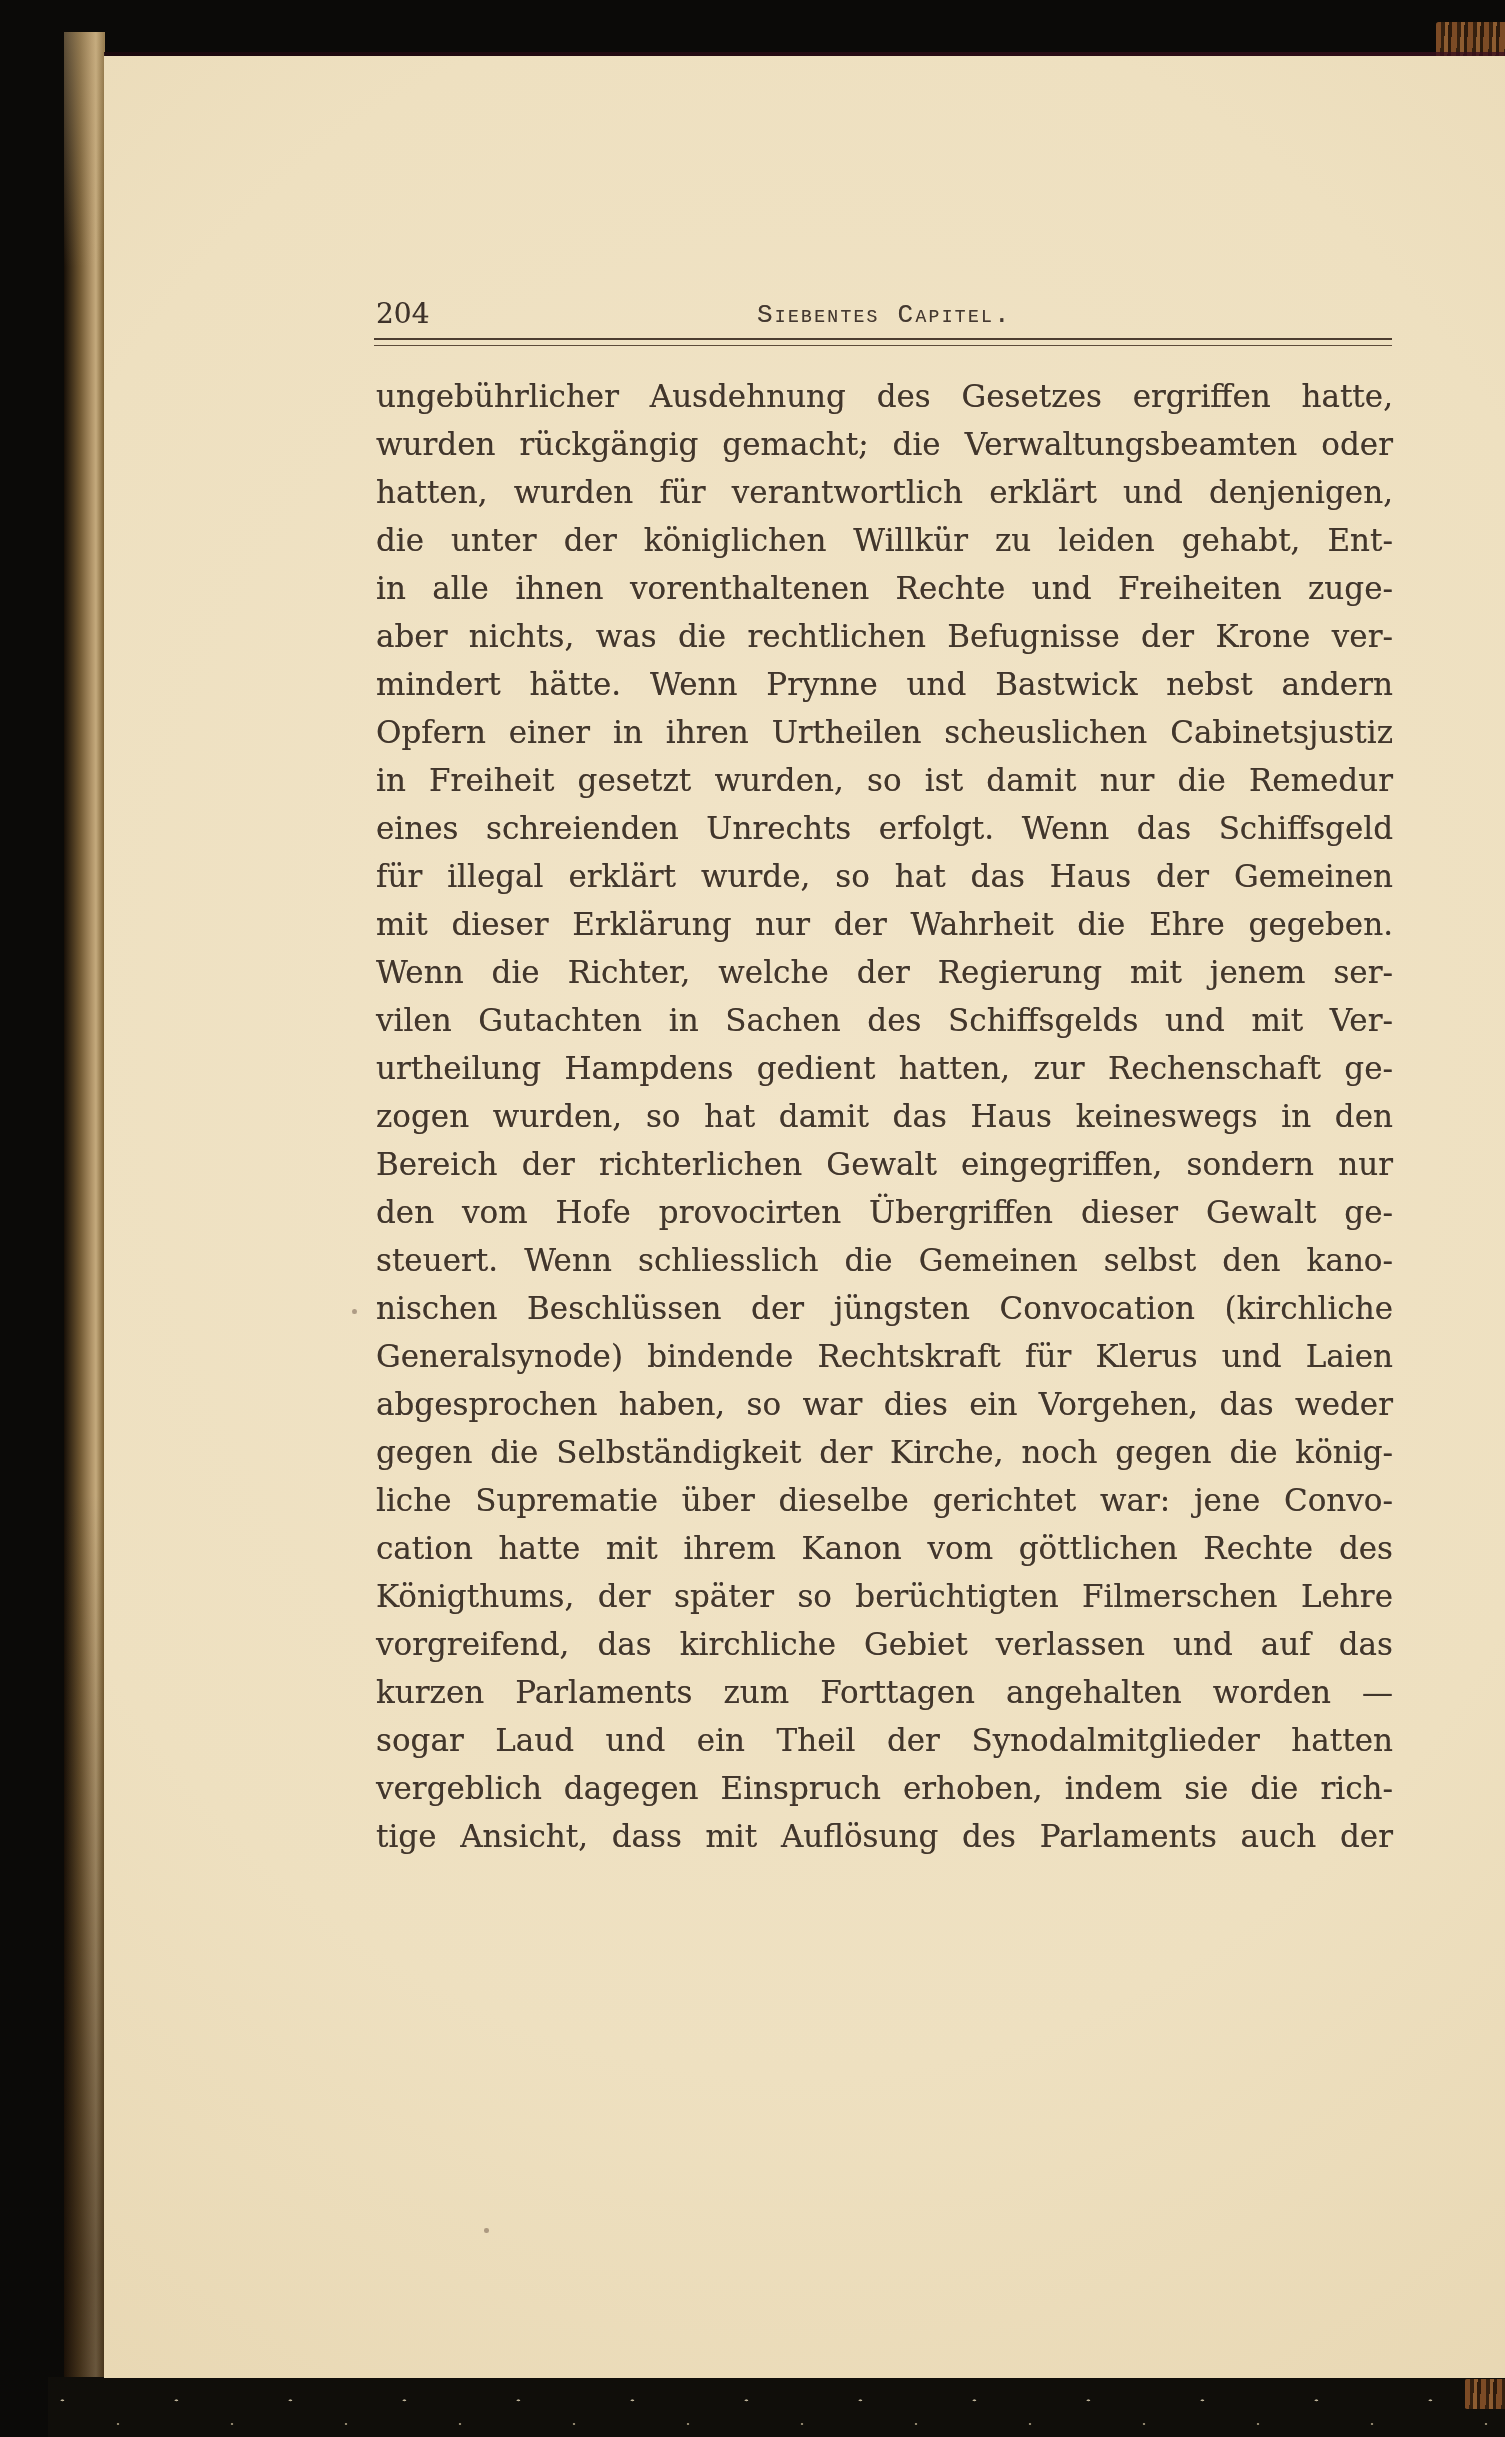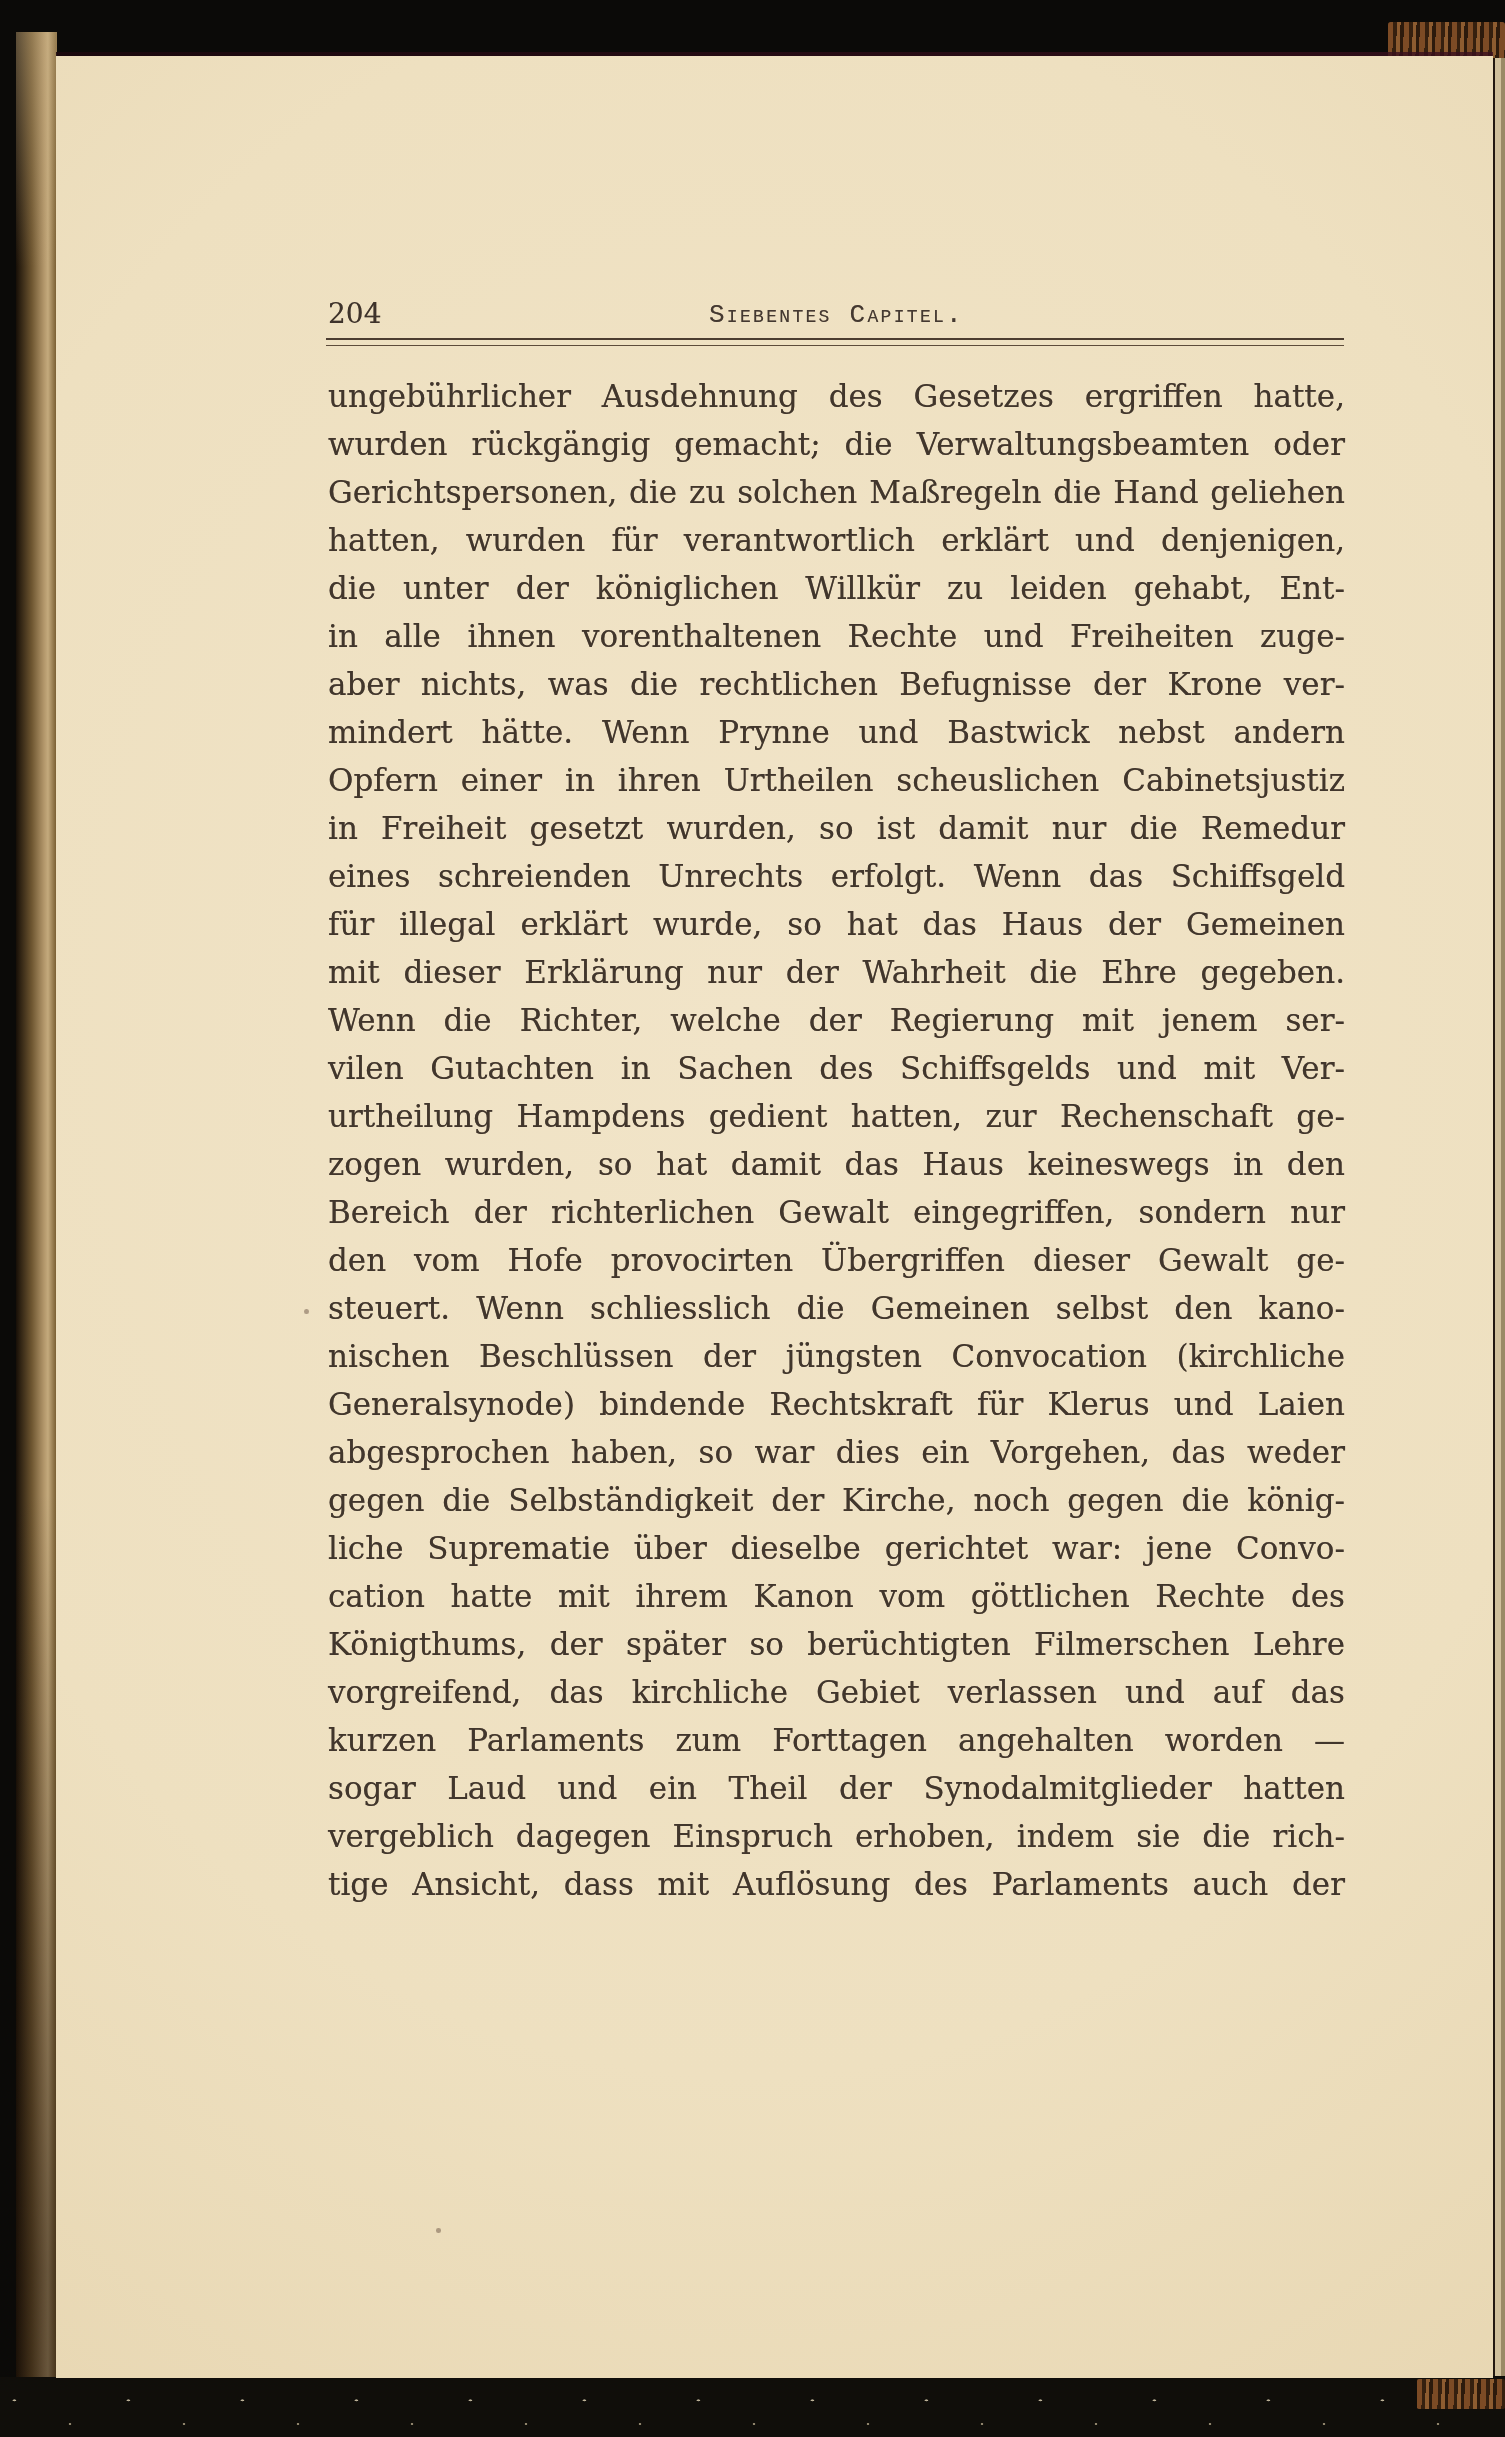--- a/index.html
+++ b/index.html
@@ -2,21 +2,21 @@
 <html style="font-size:14.4px"><head>
 <meta charset="utf-8">
 <style>
   html,body{
     margin:0; padding:0;
     width:1505px; height:2438px;
     background:#0b0a08;
     overflow:hidden;
     font-family:"DejaVu Serif", serif;
   }
-  .photo{ position:absolute; inset:0; }
+  .photo{ position:absolute; inset:0;margin-left:48px; }
 
   
   .edge-left{
     position:absolute; left:16px; top:32px; width:41px; height:2356px;
     background:
       linear-gradient(to bottom, rgba(200,175,130,.40), rgba(0,0,0,0) 10%, rgba(0,0,0,0) 62%, rgba(30,18,8,.55) 95%),
       linear-gradient(to right, #170f07, #6d5530 38%, #b2966a 68%, #c4aa7d 78%, #7d6236 97%);
   }
 
   
@@ -103,21 +103,20 @@
       <span class="page-number">204</span>
       <span class="running-head">Siebentes Capitel.</span>
     </div>
     <div class="rule">
       <div class="rule-top"></div>
       <div class="rule-bottom"></div>
     </div>
     <div class="body-text">
         <div class="text-line">ungebührlicher Ausdehnung des Gesetzes ergriffen hatte,</div>
         <div class="text-line">wurden rückgängig gemacht; die Verwaltungsbeamten oder</div>
-        <div class="text-line">Gerichtspersonen, die zu solchen Maßregeln die Hand geliehen</div>
         <div class="text-line">hatten, wurden für verantwortlich erklärt und denjenigen,</div>
         <div class="text-line">die unter der königlichen Willkür zu leiden gehabt, Ent-</div>
         <div class="text-line">in alle ihnen vorenthaltenen Rechte und Freiheiten zuge-</div>
         <div class="text-line">aber nichts, was die rechtlichen Befugnisse der Krone ver-</div>
         <div class="text-line">mindert hätte.  Wenn Prynne und Bastwick nebst andern</div>
         <div class="text-line">Opfern einer in ihren Urtheilen scheuslichen Cabinetsjustiz</div>
         <div class="text-line">in Freiheit gesetzt wurden, so ist damit nur die Remedur</div>
         <div class="text-line">eines schreienden Unrechts erfolgt.  Wenn das Schiffsgeld</div>
         <div class="text-line">für illegal erklärt wurde, so  hat das Haus der Gemeinen</div>
         <div class="text-line">mit dieser Erklärung nur der Wahrheit die Ehre gegeben.</div>

